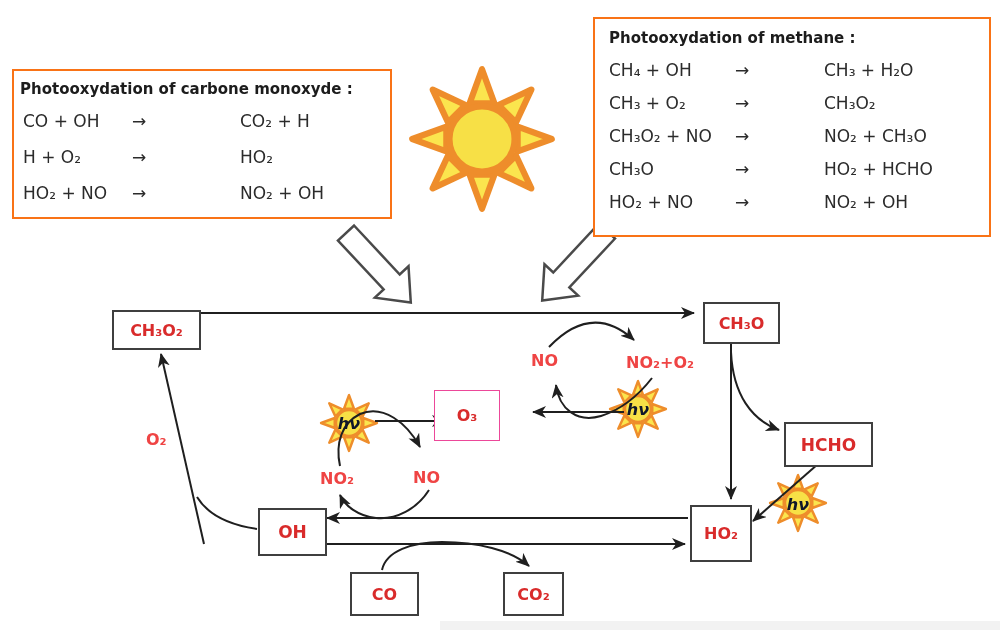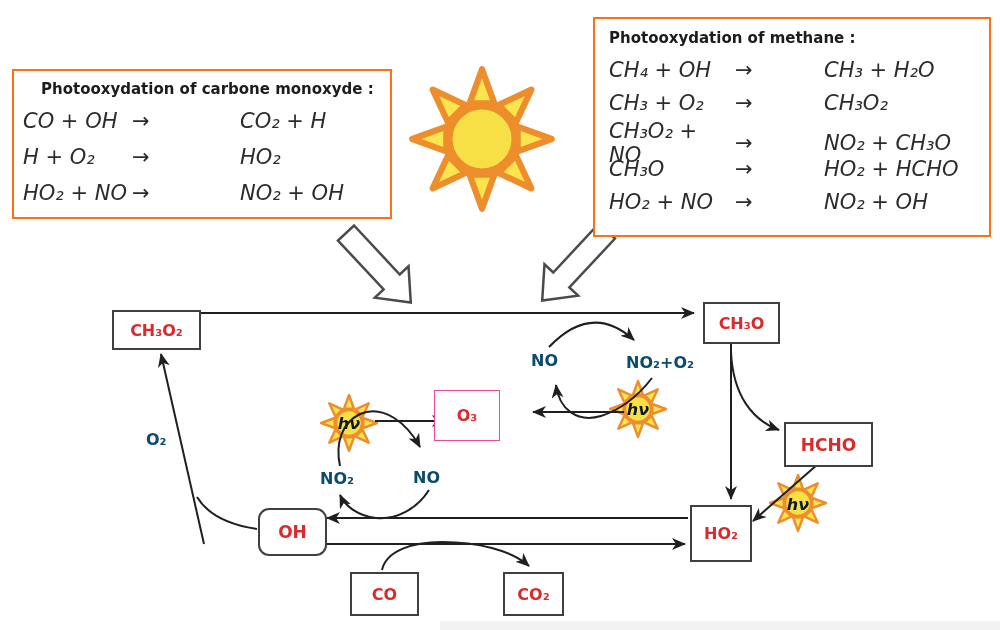--- a/index.html
+++ b/index.html
@@ -3,43 +3,43 @@
 <meta charset="utf-8">
 <style>
   html,body{margin:0;padding:0;background:#ffffff;}
   body{font-family:"DejaVu Sans","Liberation Sans",sans-serif;color:#222;}
   .stage{position:relative;width:1000px;height:630px;background:#fff;overflow:hidden;}
   .stage svg{position:absolute;left:0;top:0;z-index:1;}
 
   
   .panel{position:absolute;background:#fff;border:2px solid #f97316;z-index:2;color:#2b2b2b;}
   .panel .title{font-weight:bold;font-size:15px;color:#1c1c1c;}
-  .rxrow{display:grid;align-items:center;font-size:21px;font-style:italic;}
+  .rxrow{display:grid;align-items:center;font-size:17px;}
   .panel-co{left:12px;top:69px;width:376px;height:146px;}
-  .panel-co .title{padding:9px 0 5px 27px;}
+  .panel-co .title{padding:9px 0 5px 6px;}
   .panel-co .rxrow{grid-template-columns:109px 108px auto;padding-left:9px;height:36px;}
   .panel-ch4{left:593px;top:17px;width:394px;height:216px;}
   .panel-ch4 .title{padding:10px 0 6px 14px;}
   .panel-ch4 .rxrow{grid-template-columns:126px 89px auto;padding-left:14px;height:33px;}
 
   
   .sbox{position:absolute;background:#fff;border:2px solid #3f3f3f;color:#d92b2b;
         font-weight:bold;font-size:16px;display:flex;align-items:center;justify-content:center;z-index:3;}
   .b-ch3o2{left:112px;top:310px;width:85px;height:36px;}
   .b-ch3o {left:703px;top:302px;width:73px;height:38px;}
   .b-o3   {left:434px;top:390px;width:64px;height:49px;border:1px solid #ec4899;font-size:16px;}
   .b-hcho {left:784px;top:422px;width:85px;height:41px;font-size:17px;}
   .b-ho2  {left:690px;top:505px;width:58px;height:53px;}
-  .b-oh   {left:258px;top:508px;width:65px;height:44px;font-size:17px;border-radius:11px;}
+  .b-oh   {left:258px;top:508px;width:65px;height:44px;font-size:17px;}
   .b-ch4  {left:163px;top:545px;width:63px;height:40px;}
   .b-co   {left:350px;top:572px;width:65px;height:40px;}
   .b-co2  {left:503px;top:572px;width:57px;height:40px;}
 
   
-  .dlabel{position:absolute;font-weight:bold;font-size:16px;color:#0c4a6e;z-index:3;white-space:nowrap;}
+  .dlabel{position:absolute;font-weight:bold;font-size:16px;color:#ef4444;z-index:3;white-space:nowrap;}
   .l-no-top {left:531px;top:351px;}
   .l-no2o2  {left:626px;top:353px;}
   .l-o2     {left:146px;top:430px;}
   .l-no2    {left:320px;top:469px;}
   .l-no     {left:413px;top:468px;}
   .hv{position:absolute;font-weight:bold;font-style:italic;font-size:16px;color:#0f172a;
       transform:translate(-50%,-50%);z-index:4;}
   .hv1{left:349px;top:423px;}
   .hv2{left:638px;top:409px;}
   .hv3{left:798px;top:504px;}

